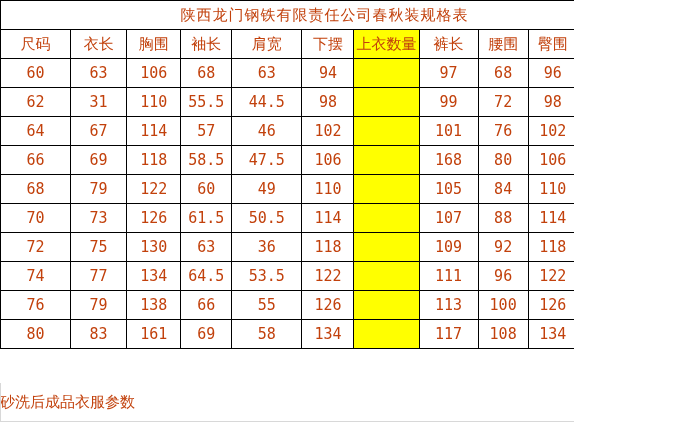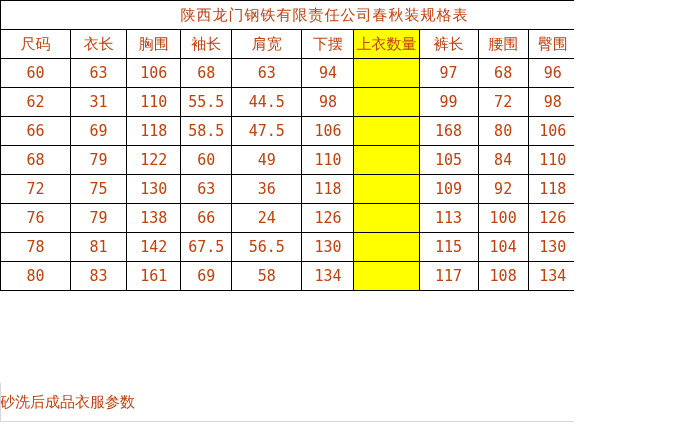--- a/index.html
+++ b/index.html
@@ -117,20 +117,33 @@
           <td>55.5</td>
           <td>44.5</td>
           <td>98</td>
           <td class="hl"></td>
           <td>99</td>
           <td>72</td>
           <td>98</td>
           <td class="hl"></td>
         </tr>
         <tr>
+          <td>64</td>
+          <td>67</td>
+          <td>114</td>
+          <td>57</td>
+          <td>46</td>
+          <td>102</td>
+          <td class="hl"></td>
+          <td>101</td>
+          <td>76</td>
+          <td>102</td>
+          <td class="hl"></td>
+        </tr>
+        <tr>
           <td>66</td>
           <td>69</td>
           <td>118</td>
           <td>58.5</td>
           <td>47.5</td>
           <td>106</td>
           <td class="hl"></td>
           <td>168</td>
           <td>80</td>
           <td>106</td>
@@ -143,56 +156,69 @@
           <td>60</td>
           <td>49</td>
           <td>110</td>
           <td class="hl"></td>
           <td>105</td>
           <td>84</td>
           <td>110</td>
           <td class="hl"></td>
         </tr>
         <tr>
+          <td>70</td>
+          <td>73</td>
+          <td>126</td>
+          <td>61.5</td>
+          <td>50.5</td>
+          <td>114</td>
+          <td class="hl"></td>
+          <td>107</td>
+          <td>88</td>
+          <td>114</td>
+          <td class="hl"></td>
+        </tr>
+        <tr>
           <td>72</td>
           <td>75</td>
           <td>130</td>
           <td>63</td>
           <td>36</td>
           <td>118</td>
           <td class="hl"></td>
           <td>109</td>
           <td>92</td>
           <td>118</td>
           <td class="hl"></td>
         </tr>
         <tr>
+          <td>74</td>
+          <td>77</td>
+          <td>134</td>
+          <td>64.5</td>
+          <td>53.5</td>
+          <td>122</td>
+          <td class="hl"></td>
+          <td>111</td>
+          <td>96</td>
+          <td>122</td>
+          <td class="hl"></td>
+        </tr>
+        <tr>
           <td>76</td>
           <td>79</td>
           <td>138</td>
           <td>66</td>
-          <td>24</td>
+          <td>55</td>
           <td>126</td>
           <td class="hl"></td>
           <td>113</td>
           <td>100</td>
           <td>126</td>
-          <td class="hl"></td>
-        </tr>
-        <tr>
-          <td>78</td>
-          <td>81</td>
-          <td>142</td>
-          <td>67.5</td>
-          <td>56.5</td>
-          <td>130</td>
-          <td class="hl"></td>
-          <td>115</td>
-          <td>104</td>
-          <td>130</td>
           <td class="hl"></td>
         </tr>
         <tr>
           <td>80</td>
           <td>83</td>
           <td>161</td>
           <td>69</td>
           <td>58</td>
           <td>134</td>
           <td class="hl"></td>

